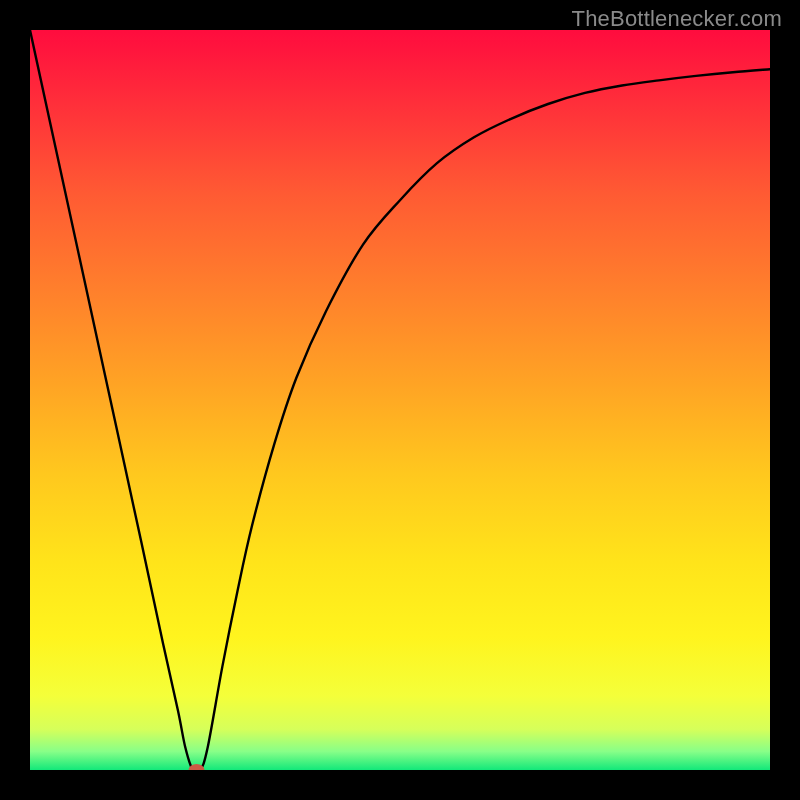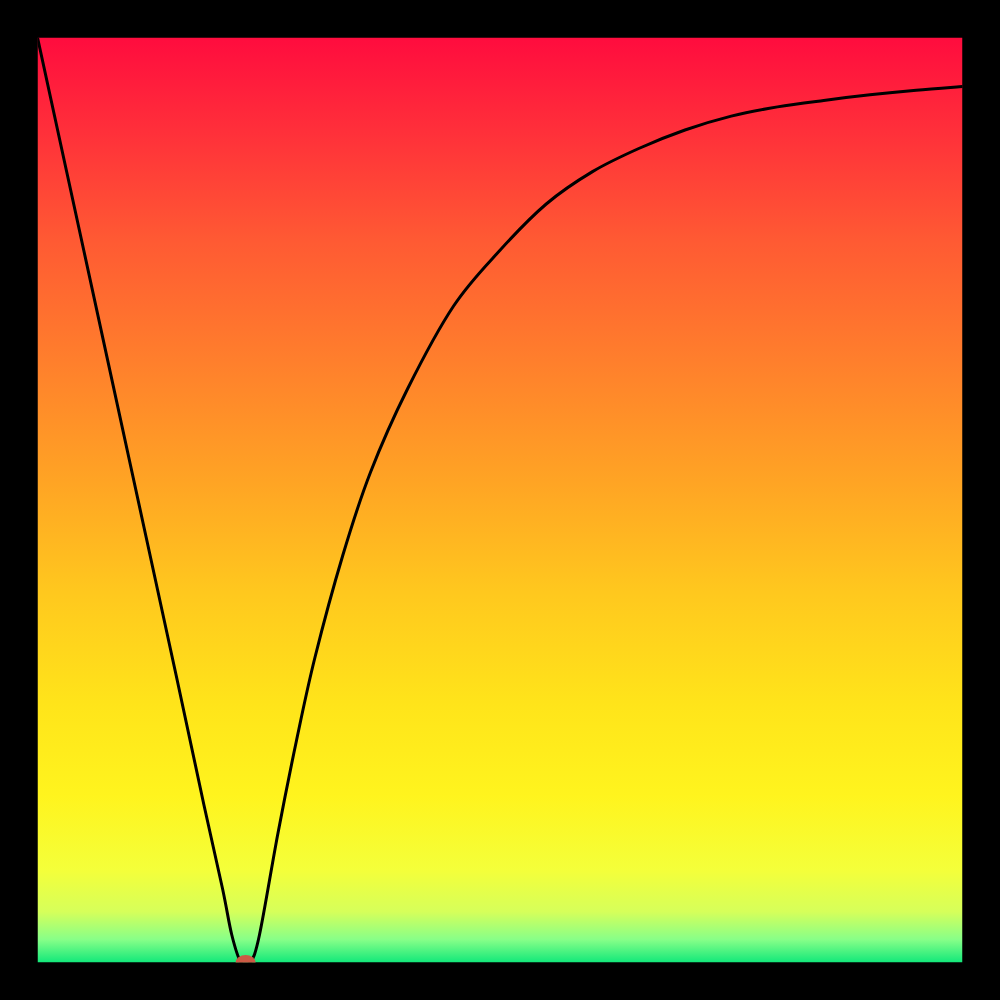--- a/index.html
+++ b/index.html
@@ -57,13 +57,14 @@
             <stop offset="94.5%" stop-color="#d6ff5a"></stop>
             <stop offset="97.5%" stop-color="#88ff88"></stop>
             <stop offset="100%" stop-color="#12e87a"></stop>
           </linearGradient>
       </defs>
       <rect id="bg-rect" x="0" y="0" width="740" height="740" fill="url(#bg-grad)"></rect>
       <path id="curve-path" fill="none" stroke="#000" stroke-width="2.4" stroke-linejoin="round" stroke-linecap="round" d="M 0 0 C 6.166666666666667 28.366666666666656, 24.666666666666664 113.46666666666661, 37 170.19999999999993 C 49.333333333333336 226.93333333333325, 61.666666666666664 283.66666666666663, 74 340.4 C 86.33333333333333 397.1333333333333, 101.13333333333334 464.9666666666667, 111 510.6 C 120.86666666666666 556.2333333333333, 127.03333333333332 585.8333333333334, 133.2 614.2 C 139.36666666666665 642.5666666666667, 144.3 663.5333333333333, 148 680.8 C 151.7 698.0666666666666, 152.93333333333334 707.9333333333333, 155.4 717.8 C 157.86666666666667 727.6666666666666, 160.33333333333334 736.3, 162.8 740 C 165.26666666666668 743.7, 167.73333333333335 743.7, 170.20000000000002 740 C 172.66666666666669 736.3, 173.9 735.0666666666666, 177.6 717.8 C 181.29999999999998 700.5333333333333, 187.46666666666667 662.3, 192.4 636.4 C 197.33333333333334 610.5, 202.26666666666668 585.8333333333333, 207.20000000000002 562.4 C 212.13333333333335 538.9666666666667, 215.83333333333334 520.4666666666666, 222 495.79999999999995 C 228.16666666666666 471.13333333333327, 236.8 439.06666666666666, 244.20000000000002 414.4 C 251.60000000000002 389.7333333333333, 257.76666666666665 369.99999999999994, 266.4 347.79999999999995 C 275.0333333333333 325.59999999999997, 284.9 303.4, 296 281.2 C 307.1 259, 320.6666666666667 233.10000000000002, 333 214.60000000000002 C 345.3333333333333 196.10000000000002, 357.66666666666663 183.7666666666666, 370 170.19999999999993 C 382.33333333333337 156.63333333333327, 394.66666666666674 143.68333333333337, 407.00000000000006 133.20000000000005 C 419.33333333333337 122.71666666666674, 431.6666666666667 114.70000000000009, 444 107.30000000000007 C 456.3333333333333 99.90000000000005, 468.6666666666667 94.34999999999997, 481 88.79999999999995 C 493.3333333333333 83.24999999999994, 505.6666666666667 78.31666666666666, 518 74 C 530.3333333333334 69.68333333333334, 542.6666666666666 65.9833333333333, 555 62.89999999999998 C 567.3333333333334 59.81666666666664, 579.6666666666666 57.59666666666667, 592 55.5 C 604.3333333333334 53.40333333333333, 616.6666666666666 51.92333333333327, 629 50.319999999999936 C 641.3333333333334 48.716666666666605, 653.6666666666666 47.23666666666664, 666 45.879999999999995 C 678.3333333333334 44.52333333333335, 690.6666666666666 43.29000000000008, 703 42.180000000000064 C 715.3333333333334 41.07000000000005, 733.8333333333334 39.713333333333274, 740 39.219999999999914"></path>
       <ellipse id="min-marker" rx="8" ry="6" cx="166.5" cy="740" fill="#cc5a44"></ellipse>
     </svg>
   </div>
+  <div class="watermark">TheBottlenecker.com</div>
 </div>
 
 </body></html>

